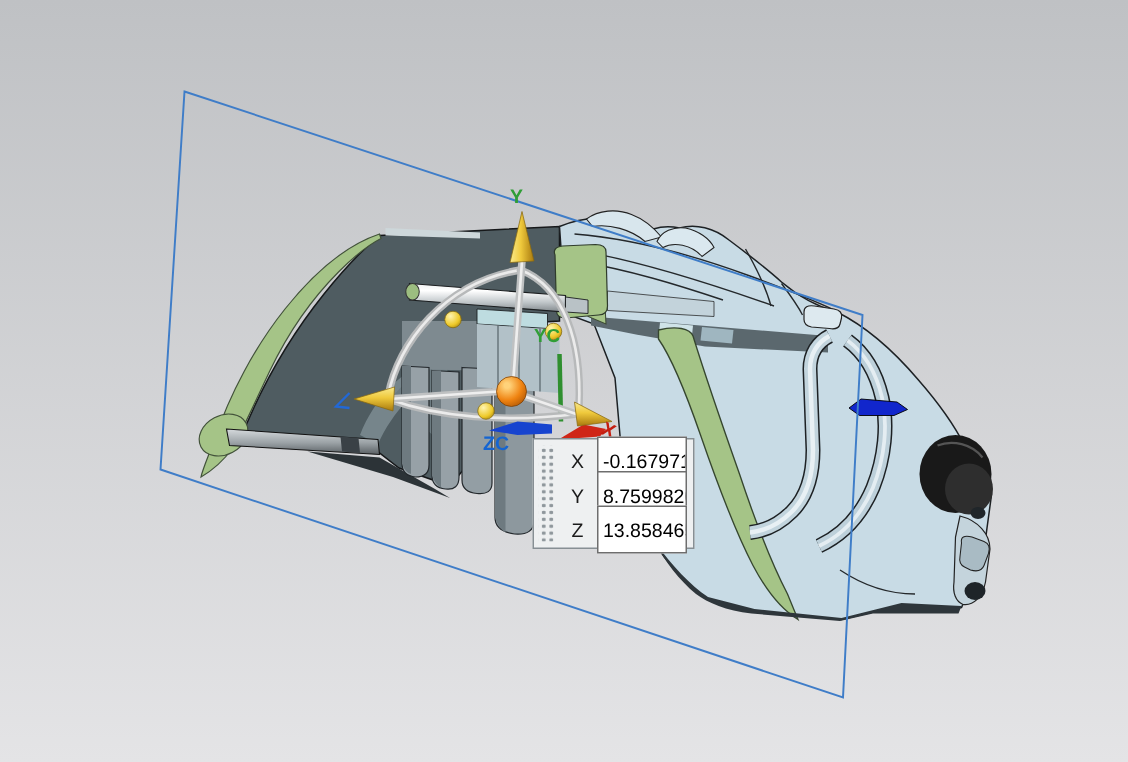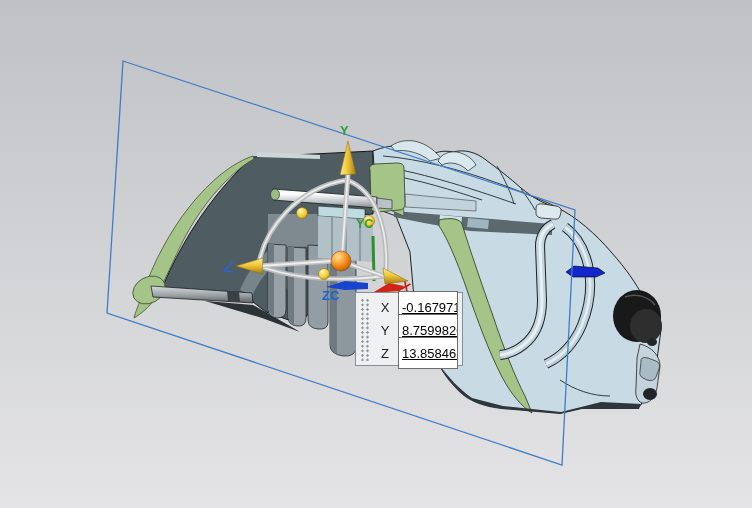--- a/index.html
+++ b/index.html
@@ -18,21 +18,21 @@
     width:11px;margin-right:2px;
     background-image:radial-gradient(circle,#8f979c 1.1px,transparent 1.4px);
     background-size:5px 4.6px;background-position:1px 1px;
   }
   .rows{display:flex;flex-direction:column;gap:3px;flex:1;}
   .row{display:flex;align-items:center;height:20px;}
   .lbl{width:26px;text-align:center;color:#1b1b1b;font-size:13px;}
   .val{
     width:60px;height:32px;box-sizing:border-box;border:1px solid #6e6e6e;
     background:#fff;font:13px "Liberation Sans",sans-serif;color:#000;
-    padding:0 0 0 3px;margin:0;border-radius:0;white-space:nowrap;overflow:hidden;text-decoration:underline;
+    padding:0 0 0 3px;margin:0;border-radius:0;white-space:nowrap;overflow:hidden;
   }
   text{font-family:"Liberation Sans",sans-serif;}
 </style>
 </head>
 <body>
 
 <svg width="752" height="508" viewBox="0 0 752 508">
   <defs>
     <linearGradient id="coneY" x1="0" y1="0" x2="1" y2="0">
       <stop offset="0" stop-color="#f9ea8e"></stop>

